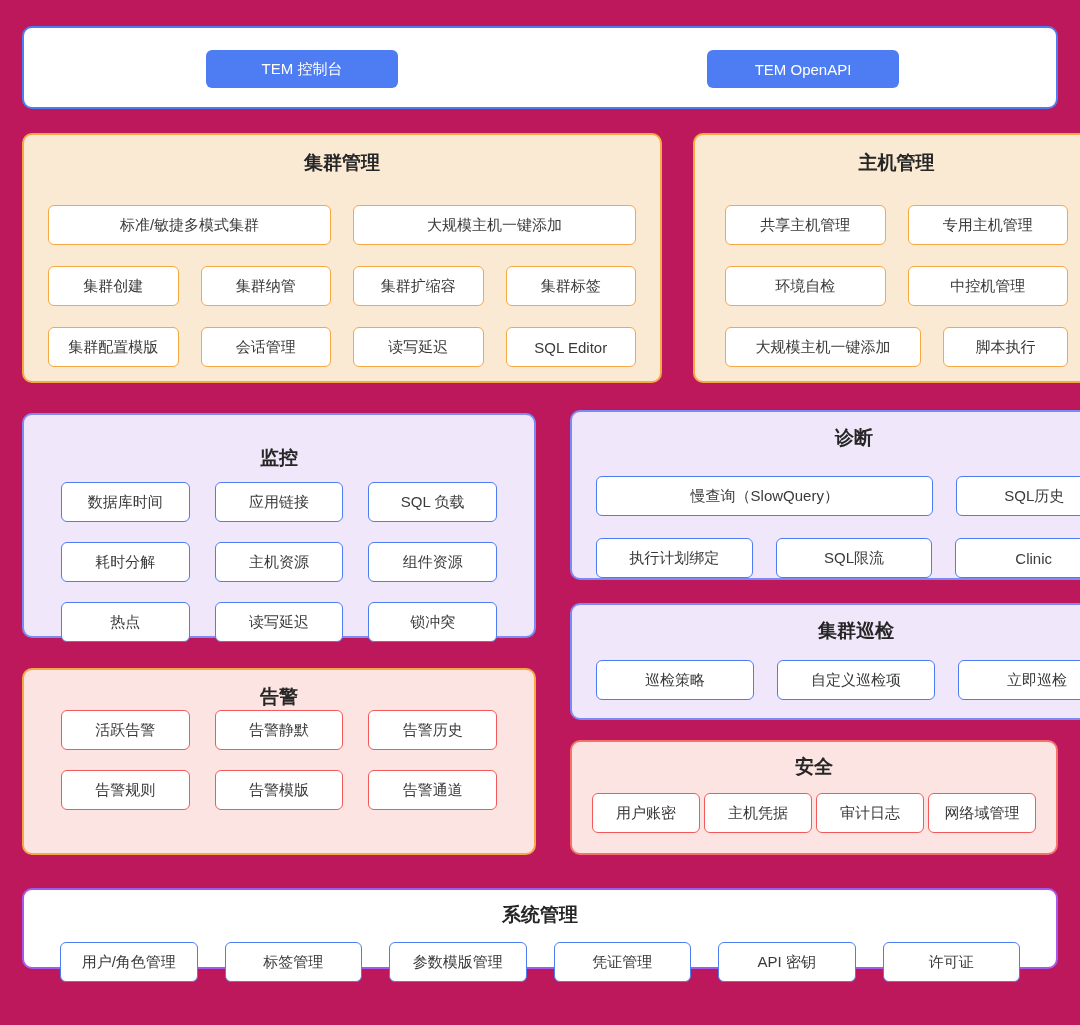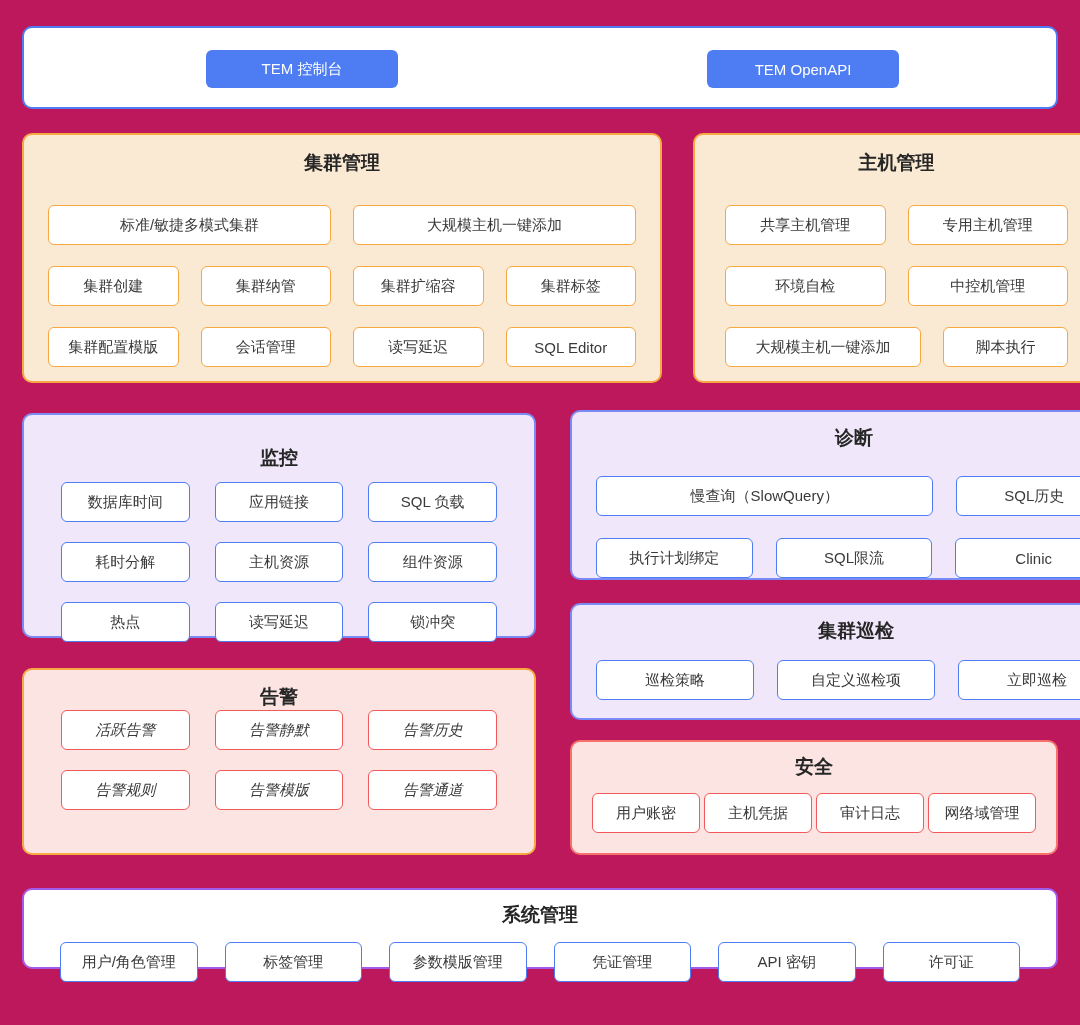--- a/index.html
+++ b/index.html
@@ -86,21 +86,21 @@
     white-space: nowrap;
     overflow: hidden;
   }
 
   
   .theme-orange { background: var(--orange-fill); border-color: var(--orange); }
   .theme-orange .item { border-color: var(--orange); }
   .theme-purple { background: var(--lavender-fill); border-color: var(--periwinkle); }
   .theme-purple .item { border-color: var(--accent-blue); }
   .theme-pink-orange { background: var(--pink-fill); border-color: var(--orange); }
-  .theme-pink-orange .item { border-color: var(--red); font-style: italic; }
+  .theme-pink-orange .item { border-color: var(--red); }
   .theme-pink-red { background: var(--pink-fill); border-color: var(--salmon); }
   .theme-pink-red .item { border-color: var(--red); }
   .theme-white-violet { background: #ffffff; border-color: var(--violet); }
   .theme-white-violet .item { border-color: var(--accent-blue); }
 
   
   #sec-cluster-management { left: 22px; top: 133px; width: 640px; height: 250px; padding: 15px 24px 0; }
   #sec-cluster-management .title { margin-bottom: 29px; }
   #sec-cluster-management .body { gap: 21px; }
   #sec-cluster-management .row { gap: 22px; border-radius: 8px; }

